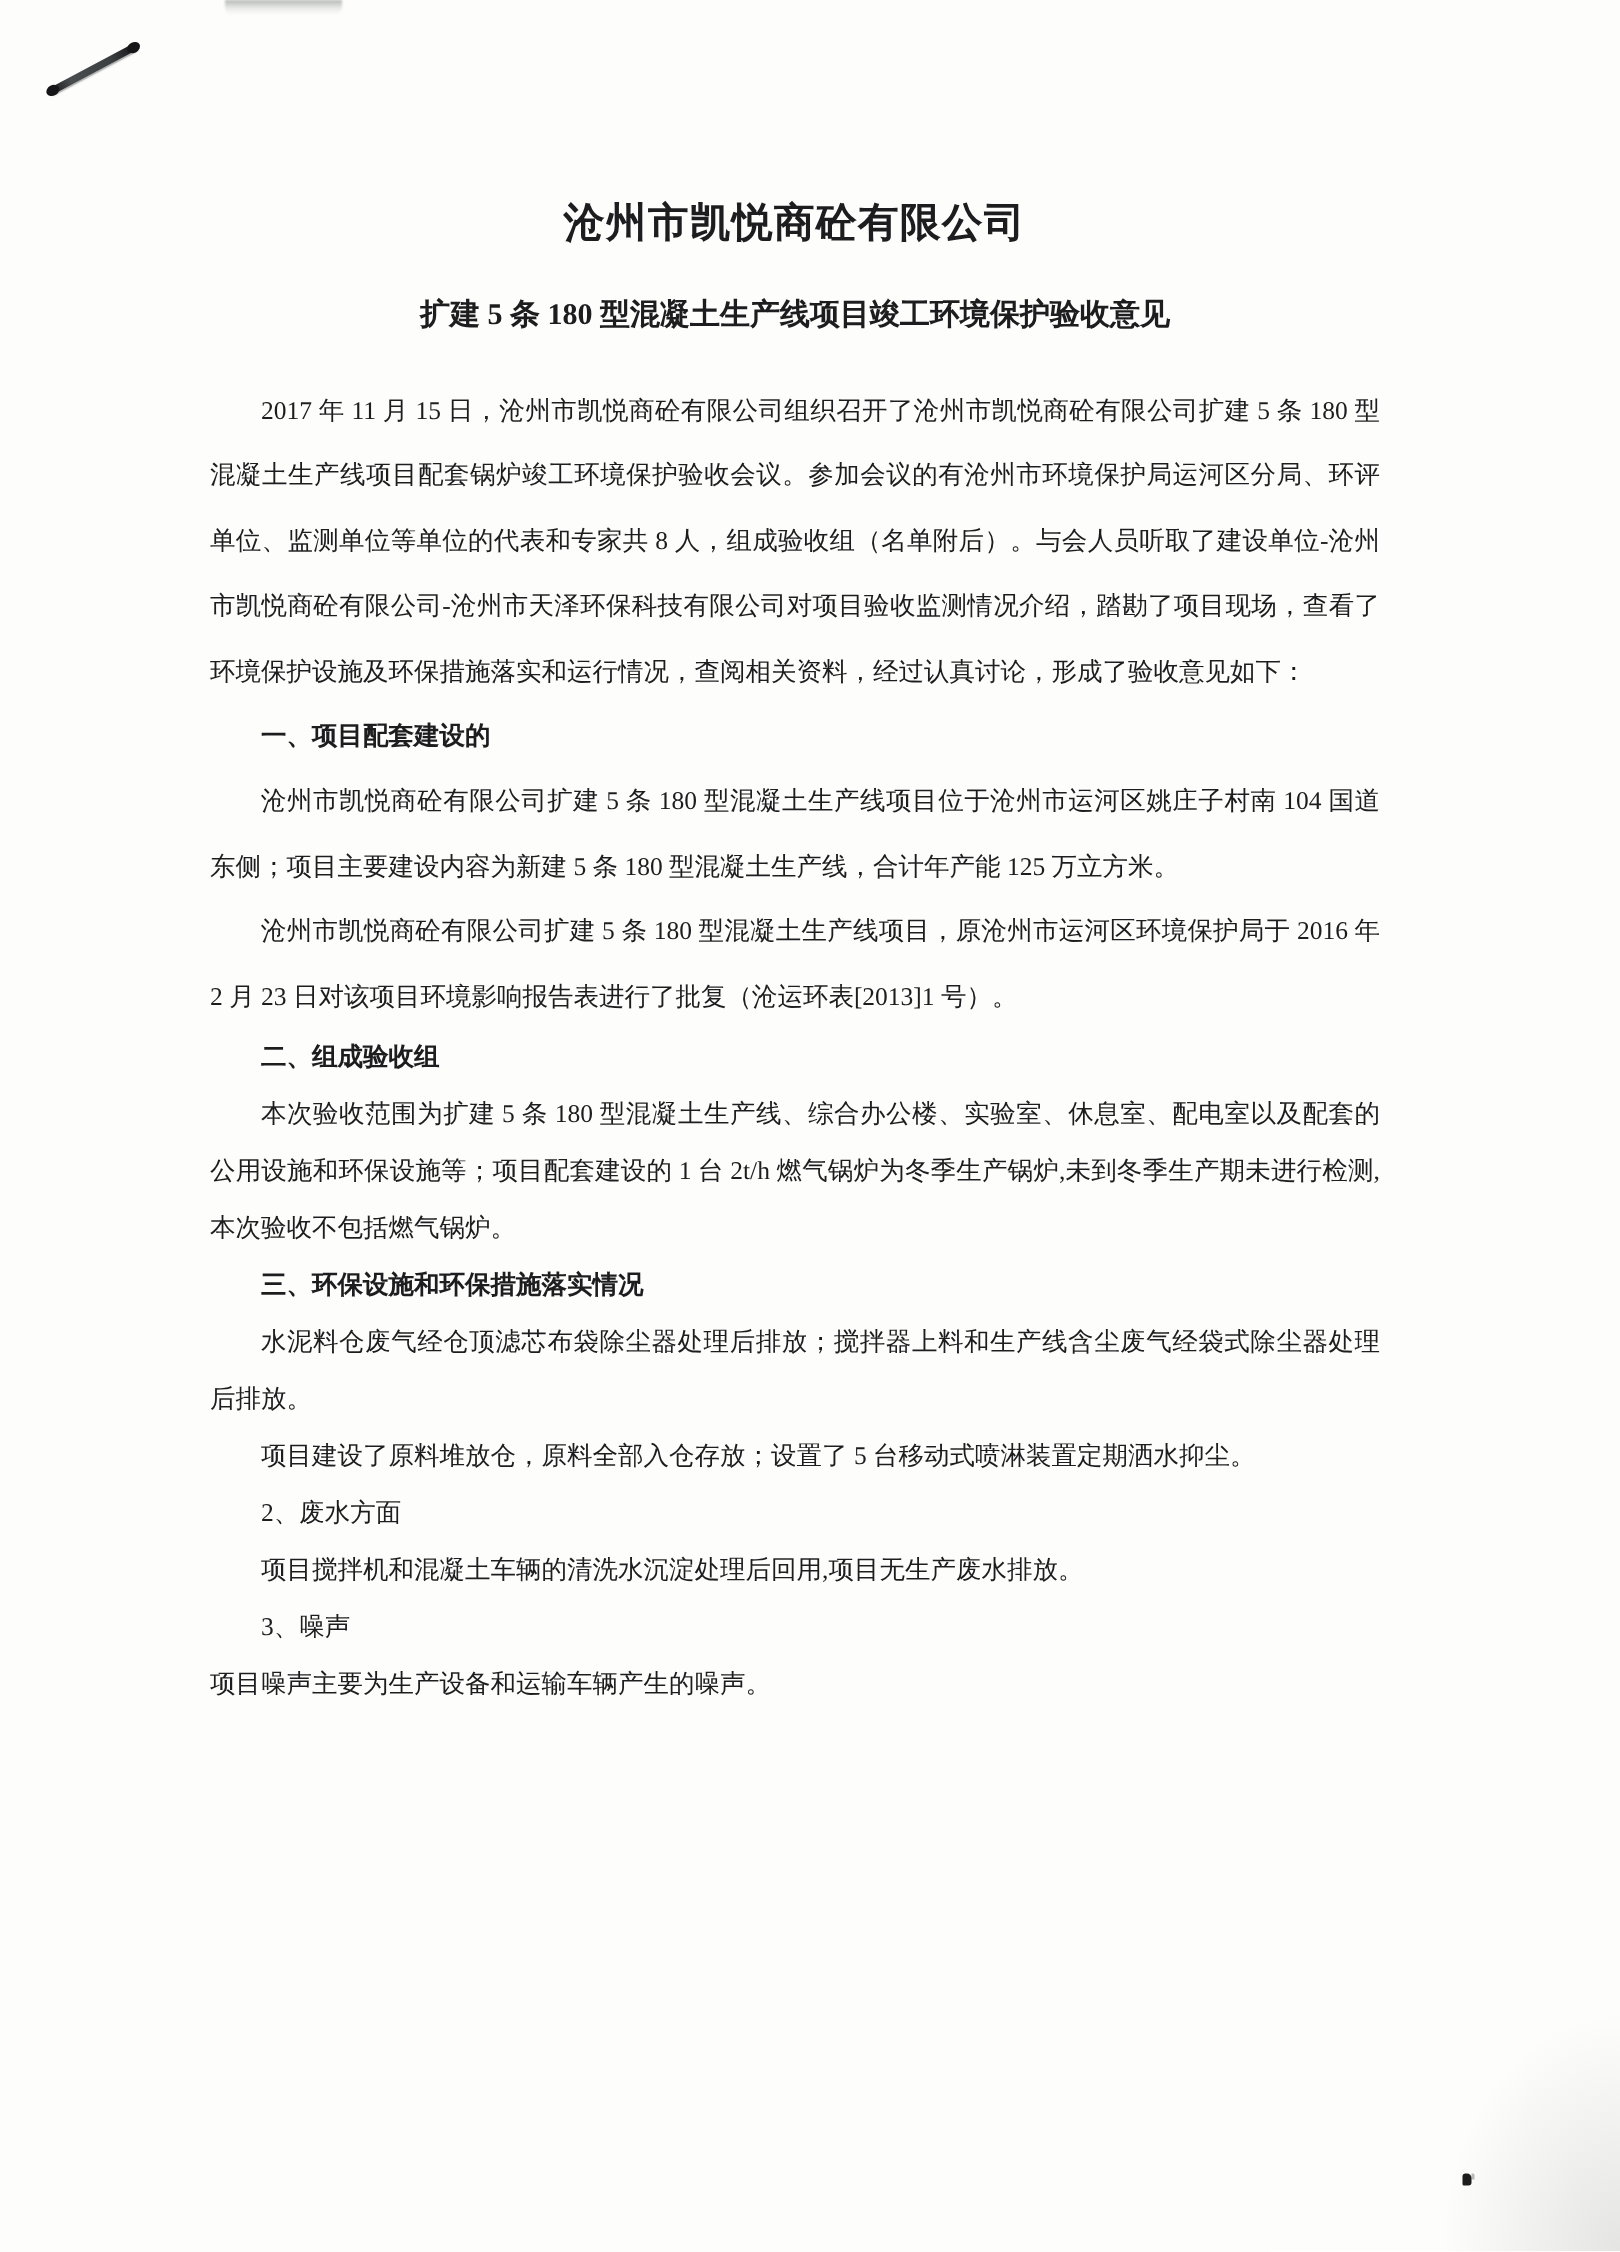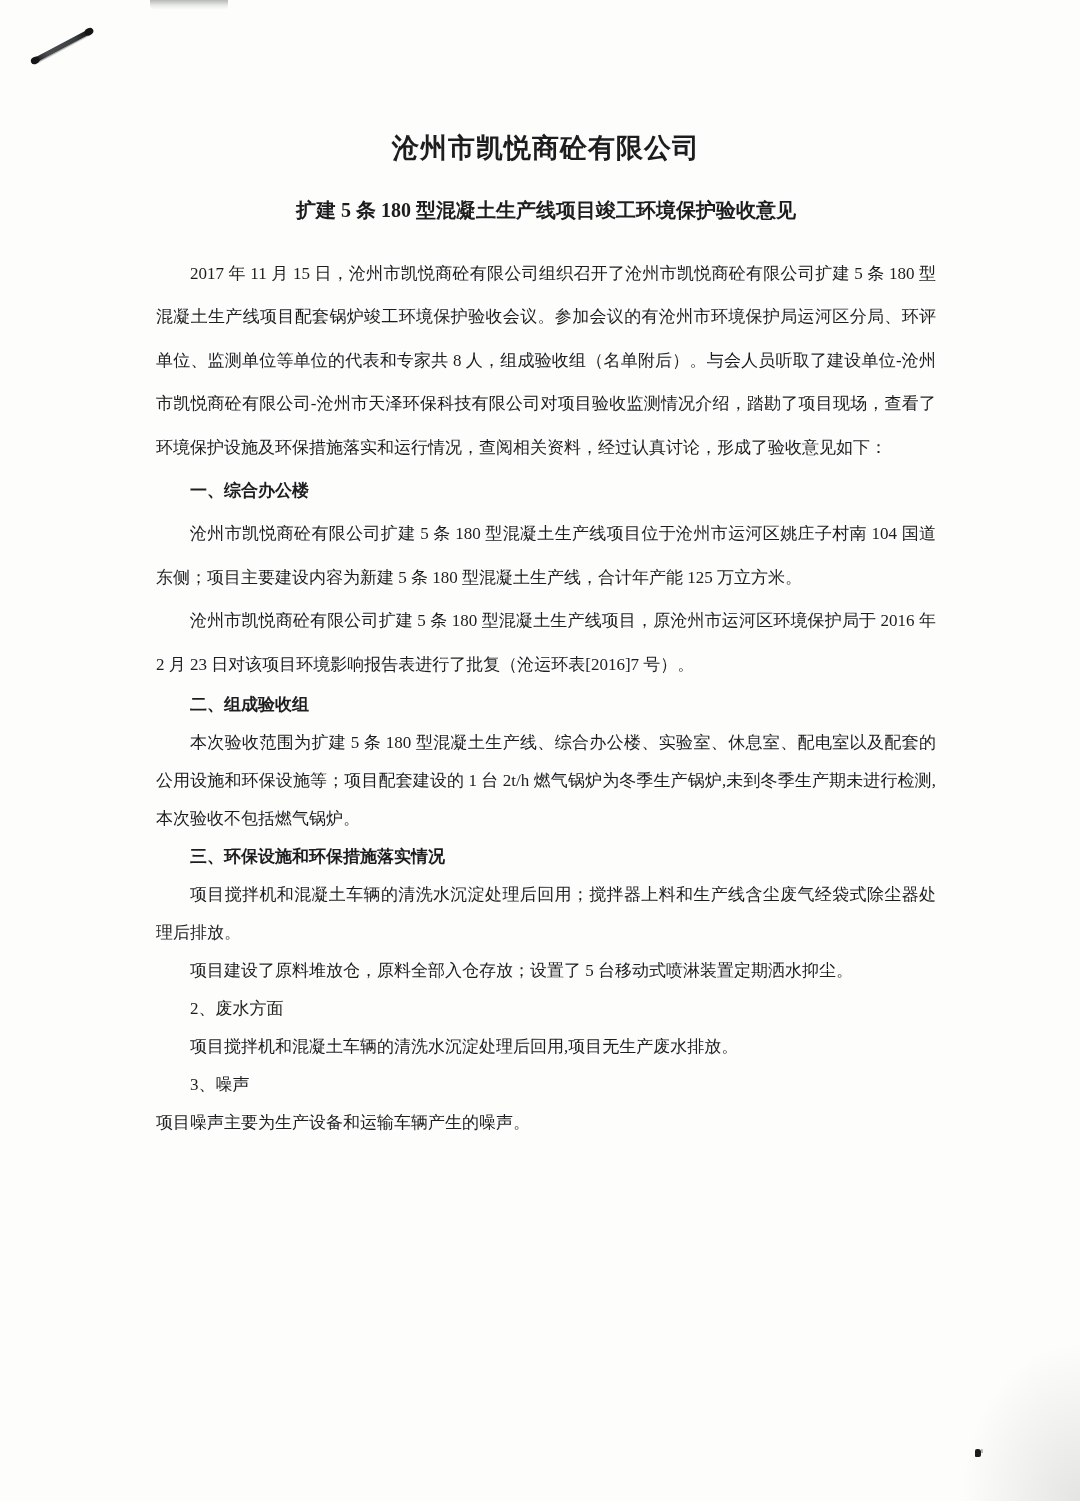--- a/index.html
+++ b/index.html
@@ -61,21 +61,21 @@
     left: 975px; top: 1449px;
     width: 6px; height: 8px;
     background: #1a1a1a;
     border-radius: 2px 3px 2px 1px;
     box-shadow: 4px -2px 0 -2px rgba(120,120,120,0.5);
   }
 
   
   .content {
     position: absolute;
-    left: 156px;
+    left: 140px;
     top: 0;
     width: 780px;
     padding-top: 130px;
   }
   .doc-title {
     margin: 0;
     font-size: 27px;
     line-height: 36px;
     font-weight: bold;
     text-align: center;
@@ -115,29 +115,29 @@
   <div class="pen-stroke"></div>
   <div class="top-smudge"></div>
   <div class="ink-speck"></div>
 
   <div class="content">
     <h1 class="doc-title">沧州市凯悦商砼有限公司</h1>
     <h2 class="doc-subtitle">扩建 5 条 180 型混凝土生产线项目竣工环境保护验收意见</h2>
 
     <p class="body-block first-para">2017 年 11 月 15 日，沧州市凯悦商砼有限公司组织召开了沧州市凯悦商砼有限公司扩建 5 条 180 型混凝土生产线项目配套锅炉竣工环境保护验收会议。参加会议的有沧州市环境保护局运河区分局、环评单位、监测单位等单位的代表和专家共 8 人，组成验收组（名单附后）。与会人员听取了建设单位-沧州市凯悦商砼有限公司-沧州市天泽环保科技有限公司对项目验收监测情况介绍，踏勘了项目现场，查看了环境保护设施及环保措施落实和运行情况，查阅相关资料，经过认真讨论，形成了验收意见如下：</p>
 
-    <p class="body-block heading">一、综合办公楼</p>
+    <p class="body-block heading">一、项目配套建设的</p>
     <p class="body-block">沧州市凯悦商砼有限公司扩建 5 条 180 型混凝土生产线项目位于沧州市运河区姚庄子村南 104 国道东侧；项目主要建设内容为新建 5 条 180 型混凝土生产线，合计年产能 125 万立方米。</p>
-    <p class="body-block">沧州市凯悦商砼有限公司扩建 5 条 180 型混凝土生产线项目，原沧州市运河区环境保护局于 2016 年 2 月 23 日对该项目环境影响报告表进行了批复（沧运环表[2016]7 号）。</p>
+    <p class="body-block">沧州市凯悦商砼有限公司扩建 5 条 180 型混凝土生产线项目，原沧州市运河区环境保护局于 2016 年 2 月 23 日对该项目环境影响报告表进行了批复（沧运环表[2013]1 号）。</p>
 
     <p class="body-block heading zone-b">二、组成验收组</p>
     <p class="body-block zone-b">本次验收范围为扩建 5 条 180 型混凝土生产线、综合办公楼、实验室、休息室、配电室以及配套的公用设施和环保设施等；项目配套建设的 1 台 2t/h 燃气锅炉为冬季生产锅炉,未到冬季生产期未进行检测,本次验收不包括燃气锅炉。</p>
 
     <p class="body-block heading zone-b">三、环保设施和环保措施落实情况</p>
-    <p class="body-block zone-b">项目搅拌机和混凝土车辆的清洗水沉淀处理后回用；搅拌器上料和生产线含尘废气经袋式除尘器处理后排放。</p>
+    <p class="body-block zone-b">水泥料仓废气经仓顶滤芯布袋除尘器处理后排放；搅拌器上料和生产线含尘废气经袋式除尘器处理后排放。</p>
     <p class="body-block zone-b">项目建设了原料堆放仓，原料全部入仓存放；设置了 5 台移动式喷淋装置定期洒水抑尘。</p>
     <p class="body-block subheading zone-b">2、废水方面</p>
     <p class="body-block zone-b">项目搅拌机和混凝土车辆的清洗水沉淀处理后回用,项目无生产废水排放。</p>
     <p class="body-block subheading zone-b">3、噪声</p>
     <p class="body-block zone-b no-indent">项目噪声主要为生产设备和运输车辆产生的噪声。</p>
   </div>
 
 </div>
 
 </body></html>

